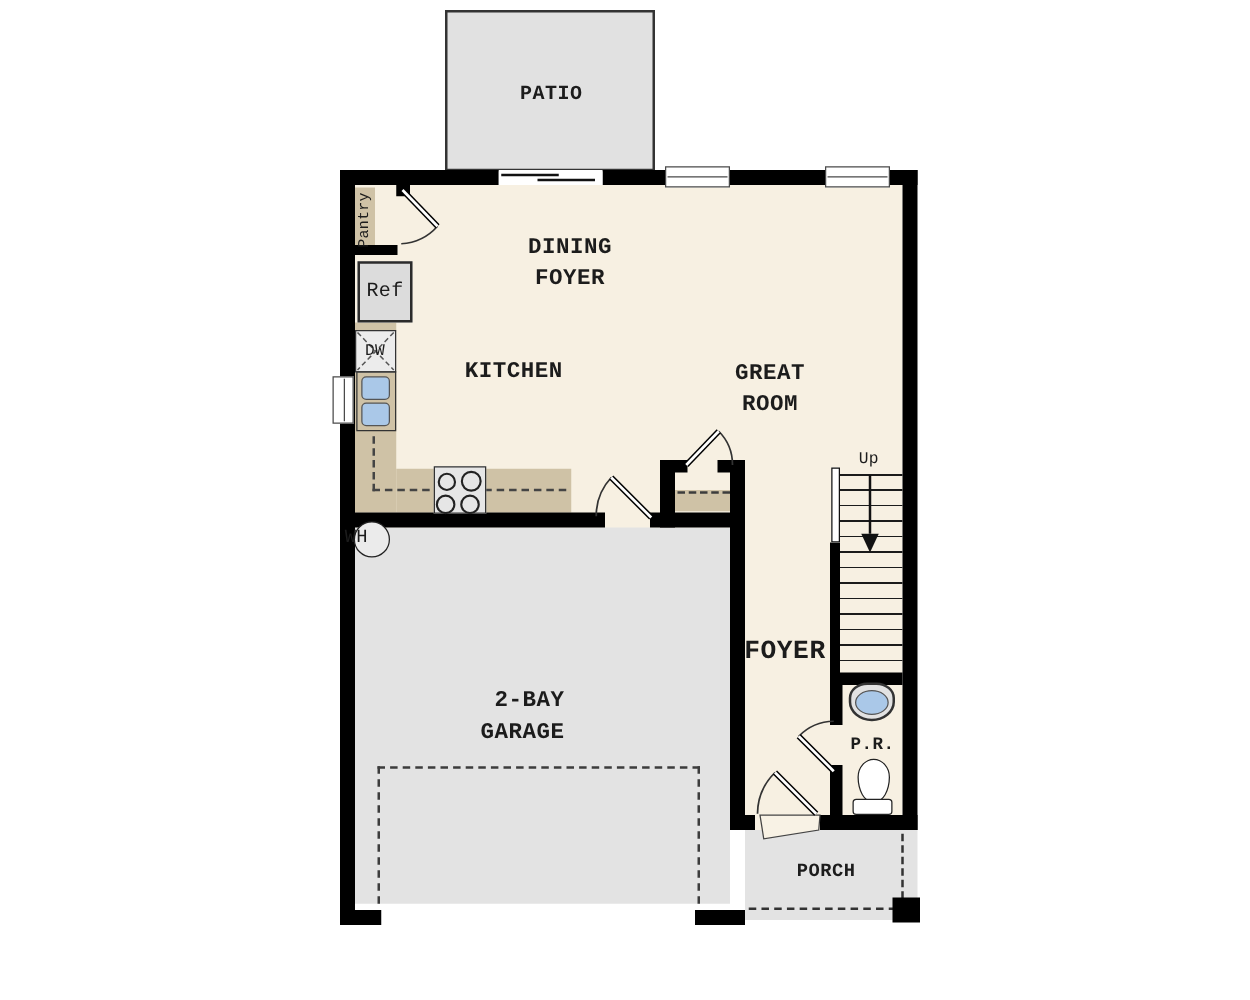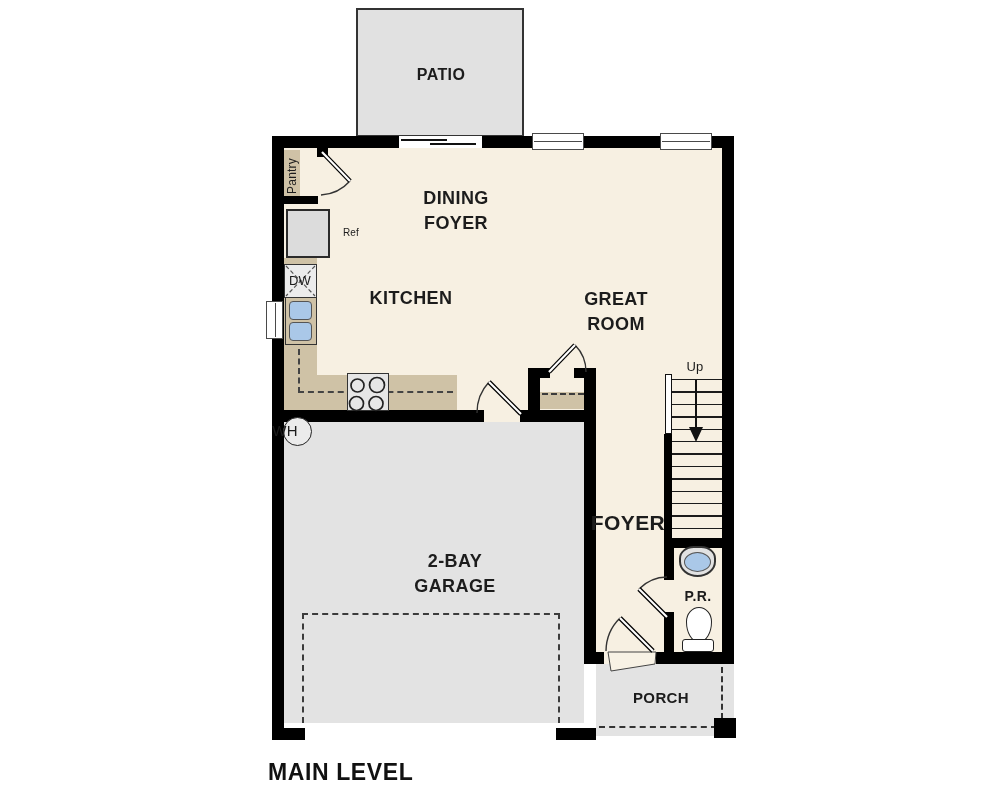--- a/index.html
+++ b/index.html
@@ -1,19 +1,19 @@
 <!DOCTYPE html>
 <html style="--floor-cream: #f7f0e2; --surface-gray: #e3e3e3; --patio-gray: #e1e1e1; --counter-tan: #cfc2a6; --fixture-blue: #aac8e8; --wall-black: #000000; --text-dark: #1c1c1c; --window-frame: #4a4a4a;"><head>
 <meta charset="utf-8">
 <style>
   * { box-sizing: border-box; margin: 0; padding: 0; }
   html,body { background:#fff; }
   #stage{
     position:relative; width:1000px; height:800px; background:#fff;
-    font-family:Liberation Sans, sans-serif; overflow:hidden;
+    font-family:Liberation Mono, monospace; overflow:hidden;
   }
   .abs{ position:absolute; }
   .wall{ position:absolute; background:var(--wall-black,#000); }
   .floor-cream{ background:var(--floor-cream,#f7f0e2); }
   .floor-gray{ background:var(--surface-gray,#e3e3e3); }
   .floor-tan{ background:var(--counter-tan,#cfc2a6); }
   .window{ position:absolute; background:#fff; border:1px solid var(--window-frame,#4a4a4a); }
   .window-h::after{ content:""; position:absolute; left:1px; right:1px; top:50%; height:1px; margin-top:-0.5px; background:var(--window-frame,#4a4a4a); }
   .window-v::after{ content:""; position:absolute; top:1px; bottom:1px; left:50%; width:1px; background:var(--window-frame,#4a4a4a); }
   .lbl{
@@ -145,25 +145,24 @@
       <path d="M653,651 L620,618" stroke="#fff" stroke-width="2.2" fill="none"></path>
     </g>
   </svg>
 
   <div class="lbl" style="left:441px;top:75px;font-size:16px;">PATIO</div>
   <div class="lbl" style="left:456px;top:211px;font-size:18px;">DINING
 FOYER</div>
   <div class="lbl" style="left:616px;top:264px;font-size:18px;margin-top:48px;">GREAT
 ROOM</div>
   <div class="lbl" style="left:411px;top:298px;font-size:18px;">KITCHEN</div>
-  <div class="lbl" style="left:455px;top:574px;font-size:18px;">2-BAY
+  <div class="lbl" style="left:418px;top:574px;font-size:18px;text-align:right;">2-BAY
 GARAGE</div>
   <div class="lbl" style="left:628px;top:523px;font-size:21px;">FOYER</div>
   <div class="lbl" style="left:698px;top:597px;font-size:14px;">P.R.</div>
   <div class="lbl" style="left:661px;top:698px;font-size:15px;">PORCH</div>
   <div class="lbl lbl-normal lbl-rot" style="left:292px;top:176px;font-size:12px;">Pantry</div>
-  <div class="lbl lbl-normal" style="left:308px;top:233px;font-size:10px;margin-left:43px;">Ref</div>
+  <div class="lbl lbl-normal" style="left:308px;top:233px;font-size:16px;">Ref</div>
   <div class="lbl lbl-normal" style="left:300px;top:281px;font-size:13px;">DW</div>
   <div class="lbl lbl-normal" style="left:285px;top:431px;font-size:15px;">WH</div>
   <div class="lbl lbl-normal" style="left:695px;top:367px;font-size:13px;">Up</div>
-  <div class="plan-title" style="left:268px;top:772px;">MAIN LEVEL</div>
 
 </div>
 
 </body></html>

